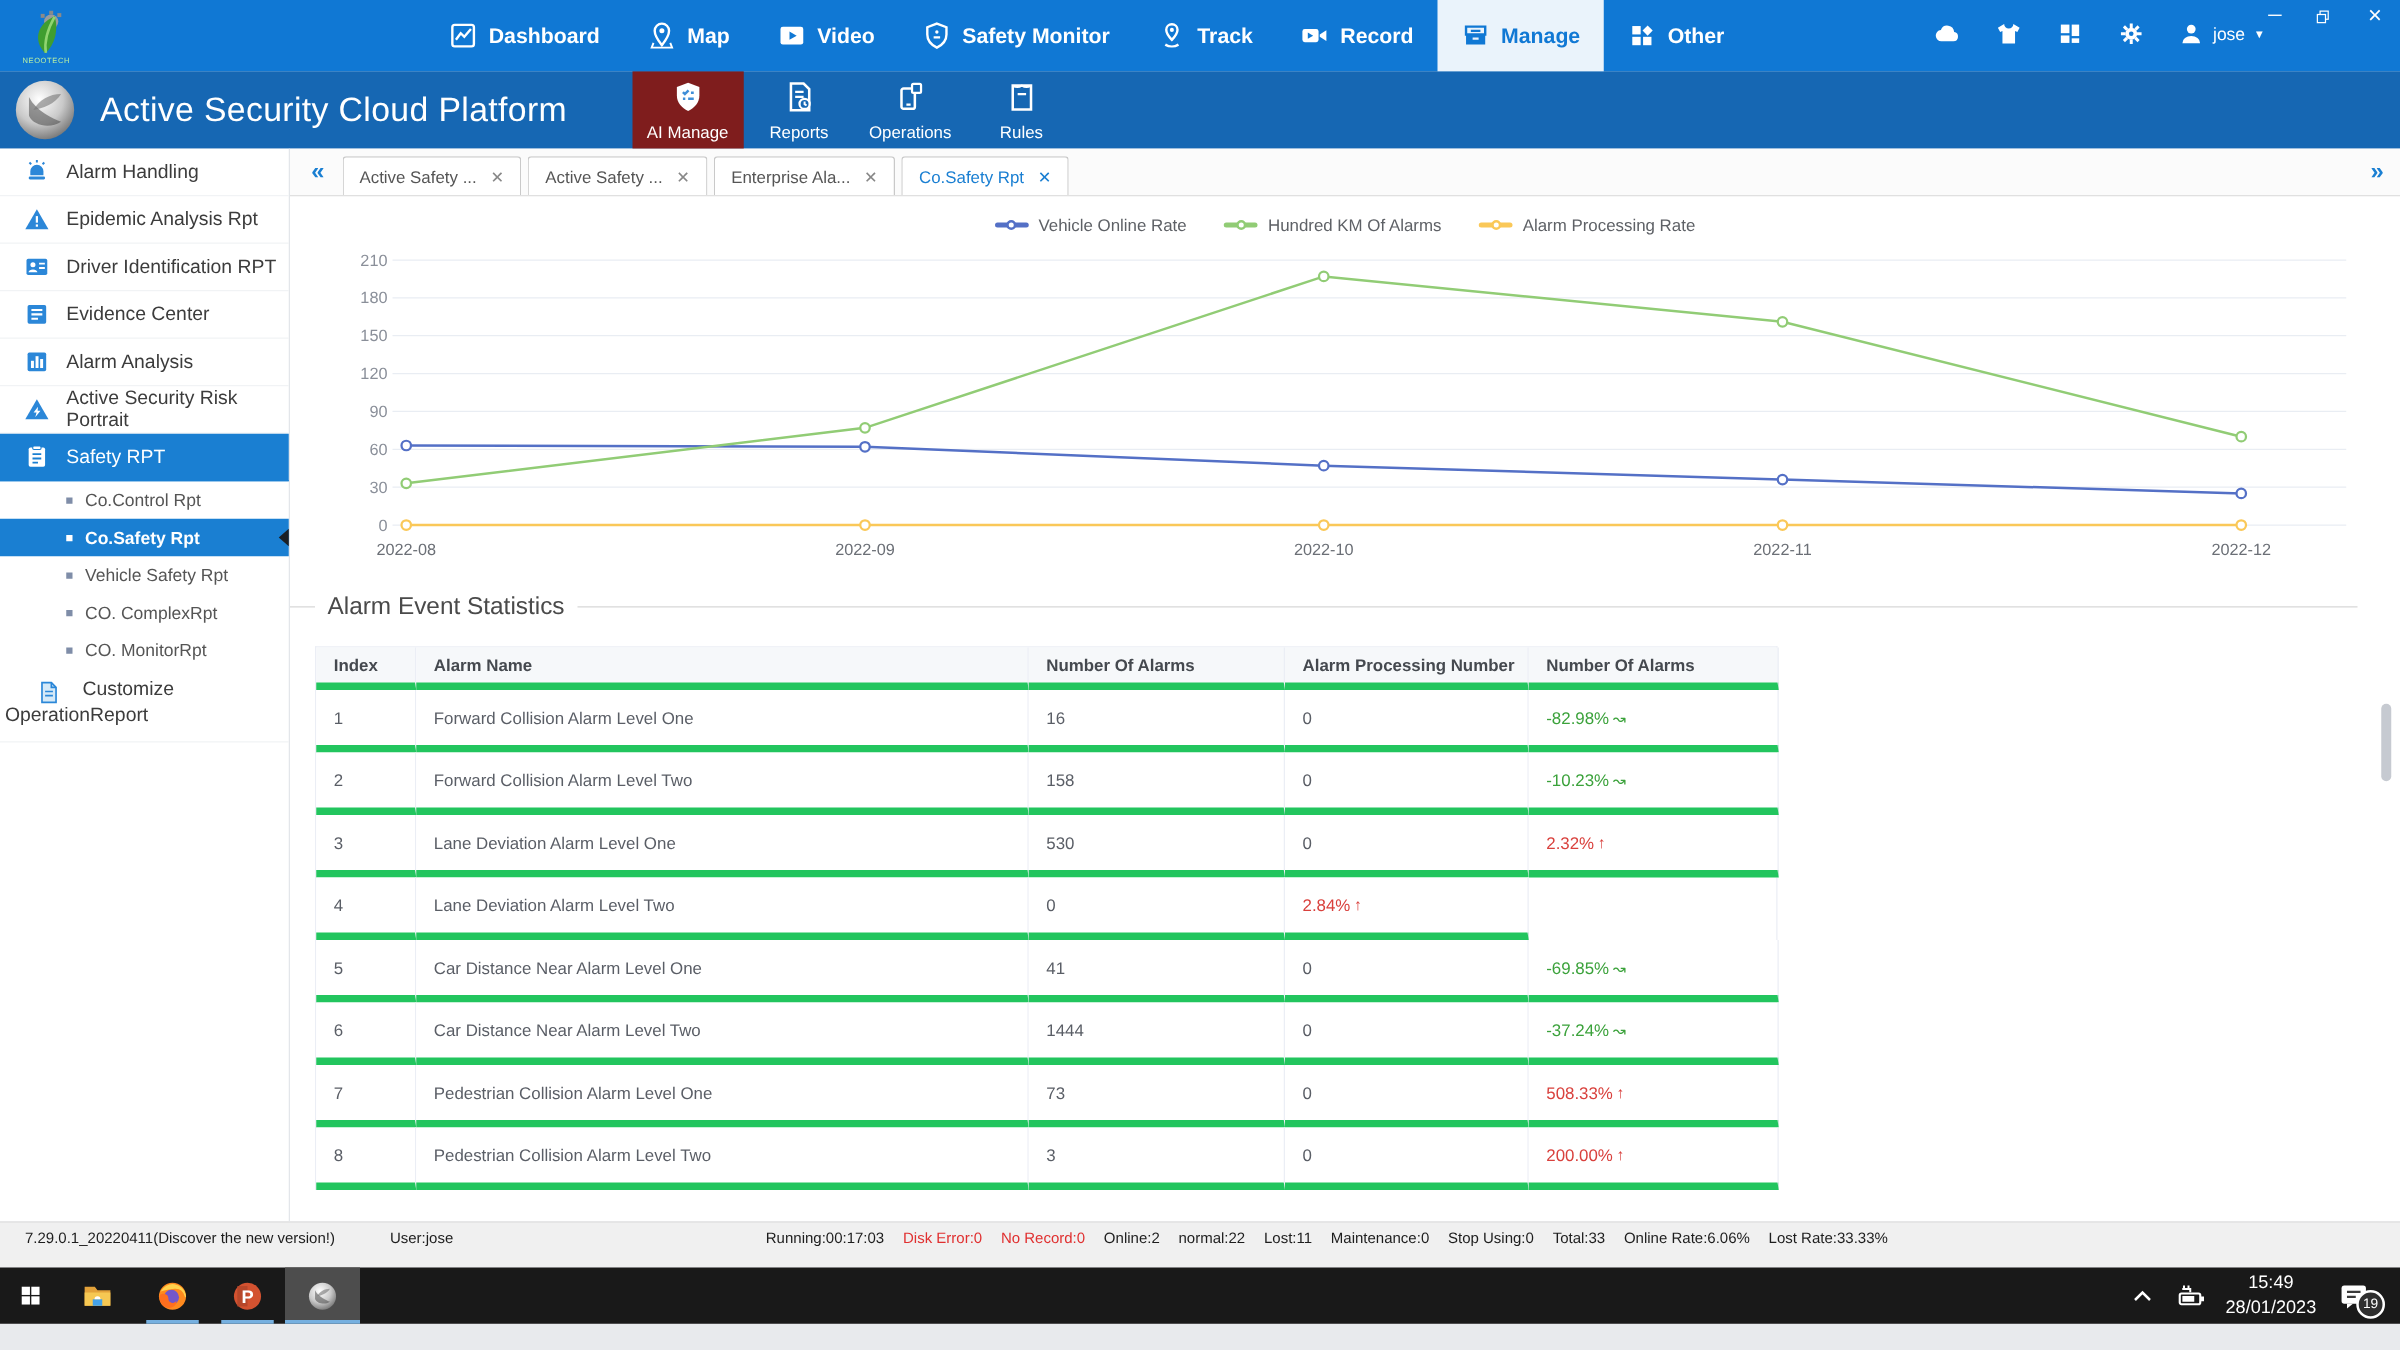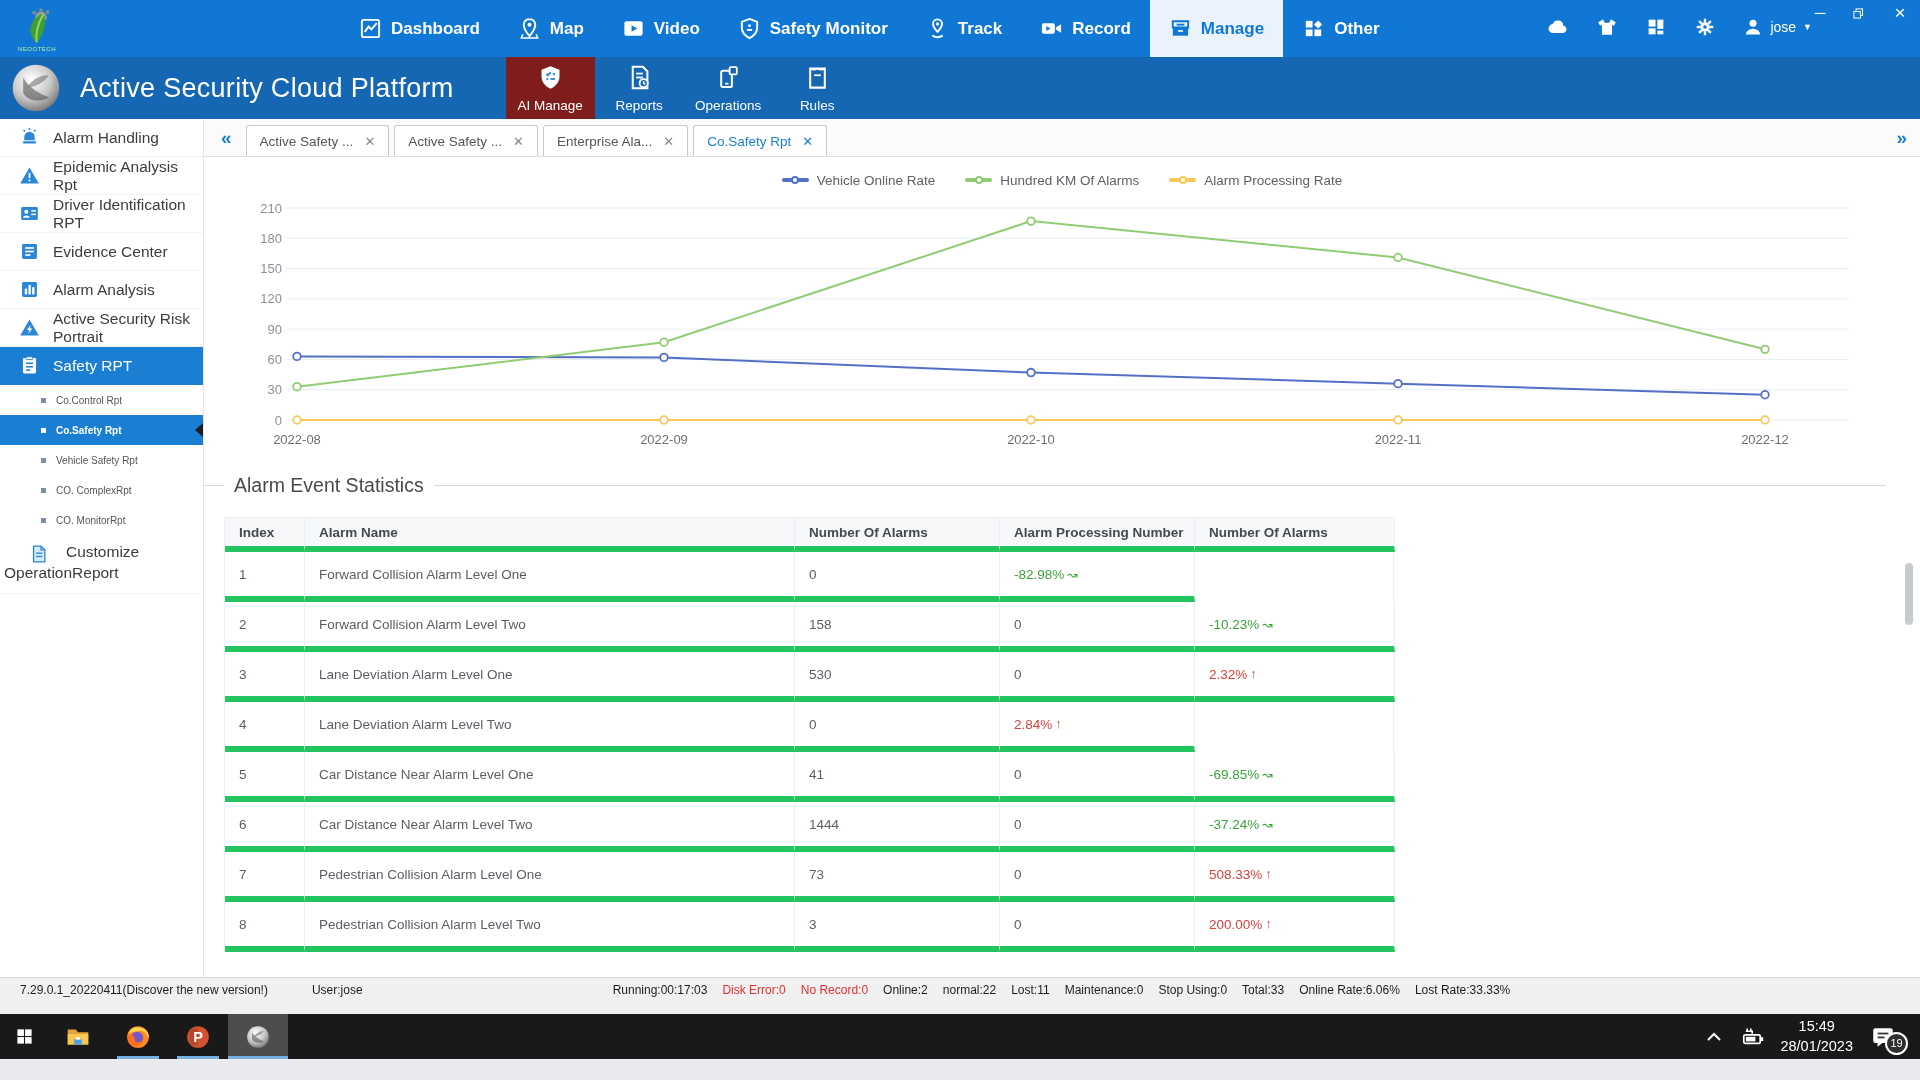--- a/index.html
+++ b/index.html
@@ -31,27 +31,27 @@
   .app-logo { width:56px; height:56px; margin-left:8px; }
   .app-logo svg { width:100%; height:100%; }
   .app-title { font-size:27px; margin-left:16px; font-weight:normal; letter-spacing:.3px; }
   .app-tabs { display:flex; margin-left:52px; height:100%; }
   .app-tab { width:89px; display:flex; flex-direction:column; align-items:center; justify-content:center; gap:7px; font-size:13.5px; cursor:pointer; --ko2:#1667b3; }
   .app-tab svg { width:27px; height:27px; }
   .app-tab.active { background:#7f1d1d; --ko2:#3f8ed8; }
 
   
   .main { display:flex; height:858px; background:#fff; }
-  .sidebar { width:204px; border-right:1px solid #e3e6ea; background:#fff; }
+  .sidebar { width:232px; border-right:1px solid #e3e6ea; background:#fff; }
   .side-item { height:38px; display:flex; align-items:center; gap:13px; padding-left:19px; font-size:15.5px; color:#3c3c3c; border-bottom:1px solid #f1f3f5; cursor:pointer; --sko:#fff; }
   .side-item .side-icon { width:21px; height:21px; color:#2b87d8; flex:none; }
   .side-icon svg { width:100%; height:100%; }
   .side-item.active { background:#1a7fd2; color:#fff; border-color:#1a7fd2; --sko:#1a7fd2; }
   .side-item.active .side-icon { color:#ffffff; }
-  .sub-item { height:30px; display:flex; align-items:center; gap:10px; padding-left:41px; font-size:10px; color:#555; cursor:pointer; position:relative; }
+  .sub-item { height:30px; display:flex; align-items:center; gap:10px; padding-left:53px; font-size:14px; color:#555; cursor:pointer; position:relative; }
   .sub-item .bullet { width:5px; height:5px; background:#7f8da8; flex:none; }
   .sub-item.active { background:#1a7fd2; color:#fff; font-weight:bold; }
   .sub-item.active .bullet { background:#fff; }
   .sub-item.active::after { content:""; position:absolute; right:0; top:50%; transform:translateY(-50%); border:7px solid transparent; border-right:8px solid #1b1f24; }
   .customize { position:relative; padding:7px 4px 9px 4px; font-size:15.5px; color:#3c3c3c; border-bottom:1px solid #f1f3f5; cursor:pointer; }
   .customize .side-icon { position:absolute; left:29px; top:9px; width:20px; height:20px; color:#2b87d8; }
   .cust-label { display:block; text-indent:62px; line-height:1.35; }
 
   .content { flex:1; position:relative; background:#fff; overflow:hidden; }
 
@@ -540,20 +540,21 @@
         <div class="t-row t-head">
           <div class="t-cell">Index</div>
           <div class="t-cell">Alarm Name</div>
           <div class="t-cell">Number Of Alarms</div>
           <div class="t-cell">Alarm Processing Number</div>
           <div class="t-cell">Number Of Alarms</div>
         </div>
         <div class="t-row">
           <div class="t-cell">1</div>
           <div class="t-cell">Forward Collision Alarm Level One</div>
+          <div class="t-cell">16</div>
           <div class="t-cell">0</div>
           <div class="t-cell" style="color:#3ba23b">
             <span>-82.98%</span>
             <span class="trend-arrow">↝</span>
           </div>
         </div>
         <div class="t-row">
           <div class="t-cell">2</div>
           <div class="t-cell">Forward Collision Alarm Level Two</div>
           <div class="t-cell">158</div>

